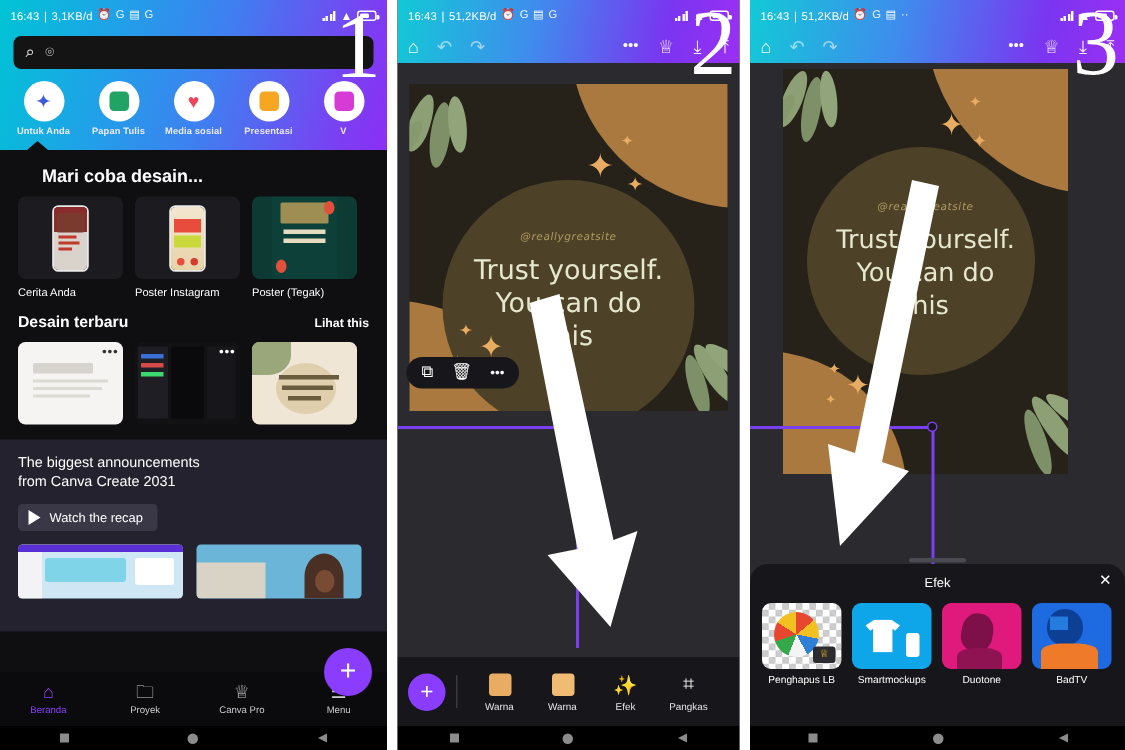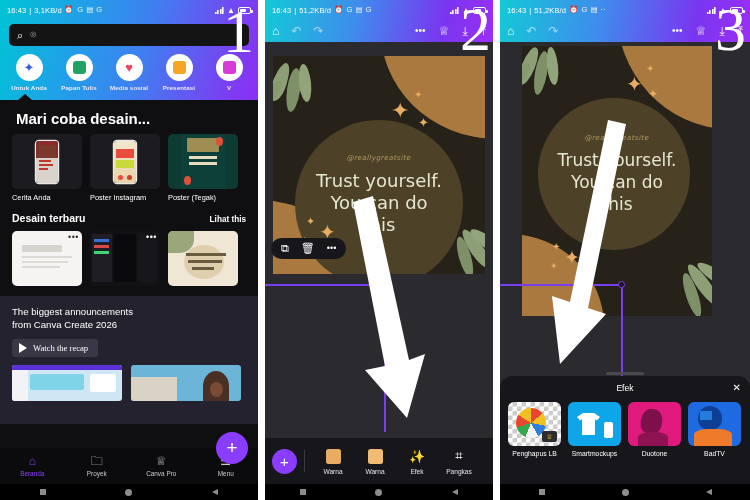--- a/index.html
+++ b/index.html
@@ -49,40 +49,40 @@
   .cat .bubble {
     width:27px; height:27px; border-radius:50%; background:#fff; margin:0 auto 3px auto;
     display:flex; align-items:center; justify-content:center; font-size:13px;
   }
   .cat .clabel { font-size:6.2px; color:#eceaff; font-weight:bold; letter-spacing:.1px; }
   .notch { width:0;height:0;border-left:7px solid transparent;border-right:7px solid transparent;
            border-bottom:6px solid #0f0f12; margin-left:18px; }
 
   
   .p1-body { background:#0f0f12; height:calc(500px - 20px - 22px - 8px - 36px - 6px); position:relative; }
-  .sec-title { color:#fff; font-size:15px; font-weight:bold; padding:10px 12px 7px 16px; }
+  .sec-title { color:#fff; font-size:12px; font-weight:bold; padding:10px 12px 7px 28px; }
   .sec-head { display:flex; align-items:baseline; justify-content:space-between; padding:10px 12px 7px 12px;}
   .sec-head h3 { color:#fff; font-size:10.5px; font-weight:bold;}
   .sec-head .link { color:#fff; font-size:8.2px; font-weight:bold;}
 
   .trow { display:flex; gap:8px; padding:0 12px; }
   .tcard { width:70px; flex:0 0 auto; }
   .tthumb { width:70px; height:55px; background:#1c1c20; border-radius:5px; display:flex; align-items:center; justify-content:center; overflow:hidden;}
   .phone { width:22px; height:42px; border-radius:3px; overflow:hidden; position:relative; box-shadow:0 0 0 1.2px #e9e9e9;}
   .tlabel { color:#fff; font-size:7.4px; margin-top:4px; white-space:nowrap; }
 
   .drow { display:flex; gap:8px; padding:0 12px; }
   .dcard { width:70px; height:55px; border-radius:5px; overflow:hidden; position:relative; flex:0 0 auto; background:#1a1a1e;}
   .dots3 { position:absolute; right:3px; top:2px; color:#fff; font-size:9px; letter-spacing:.5px; line-height:1;}
 
   .promo { background:#24222e; margin-top:10px; padding:10px 12px 0 12px; height:128px; position:relative; }
   .promo h4 { color:#fff; font-size:9.6px; font-weight:normal; line-height:1.35; }
   .recapbtn { margin-top:7px; display:inline-flex; align-items:center; gap:6px; background:#3a3746; padding:4px 10px 4px 7px; border-radius:3px;}
   .recapbtn .play { width:0;height:0;border-left:8px solid #fff;border-top:5px solid transparent;border-bottom:5px solid transparent;}
-  .recapbtn span { color:#fff; font-size:8.6px;font-family:Liberation Serif, serif; }
+  .recapbtn span { color:#fff; font-size:8.6px; }
   .prow { display:flex; gap:9px; margin-top:8px; }
   .pimg { width:110px; height:36px; border-radius:3px; overflow:hidden; flex:0 0 auto;}
 
   .fab { position:absolute; width:32px; height:32px; border-radius:50%; background:#8b3dff;
          right:10px; bottom:44px; color:#fff; font-size:19px; display:flex; align-items:center; justify-content:center;
          z-index:5; font-weight:300;}
 
   .bottomnav { position:absolute; left:0; right:0; bottom:16px; height:36px; background:#0b0b0e;
                display:flex; align-items:center; }
   .bn { flex:1; text-align:center; }
@@ -279,21 +279,21 @@
           <div style="position:absolute;left:0;top:0;width:26px;height:22px;background:#8a9b6a;border-radius:0 0 60% 0;opacity:.85"></div>
           <div style="position:absolute;left:16px;top:14px;width:40px;height:34px;border-radius:50%;background:#d8c49a;opacity:.7"></div>
           <div style="position:absolute;left:18px;top:22px;right:12px;height:3px;background:#6a5c3e"></div>
           <div style="position:absolute;left:20px;top:29px;right:16px;height:3px;background:#6a5c3e"></div>
           <div style="position:absolute;left:24px;top:36px;right:24px;height:3px;background:#6a5c3e"></div>
         </div>
       </div>
 
       <div class="promo">
         <h4>The biggest announcements</h4>
-        <h4>from Canva Create 2026</h4>
+        <h4>from Canva Create 2031</h4>
         <div class="recapbtn">
           <span class="play"></span>
           <span>Watch the recap</span>
         </div>
         <div class="prow">
           <div class="pimg" style="background:#cfe6f5;position:relative">
             <div style="position:absolute;left:0;top:0;right:0;height:5px;background:#5b2fd6"></div>
             <div style="position:absolute;left:0;top:5px;width:16px;bottom:0;background:#f3f3f5"></div>
             <div style="position:absolute;left:18px;top:9px;width:54px;height:16px;background:#7fd4e8;border-radius:2px"></div>
             <div style="position:absolute;right:6px;top:9px;width:26px;height:18px;background:#fff;border-radius:2px"></div>

